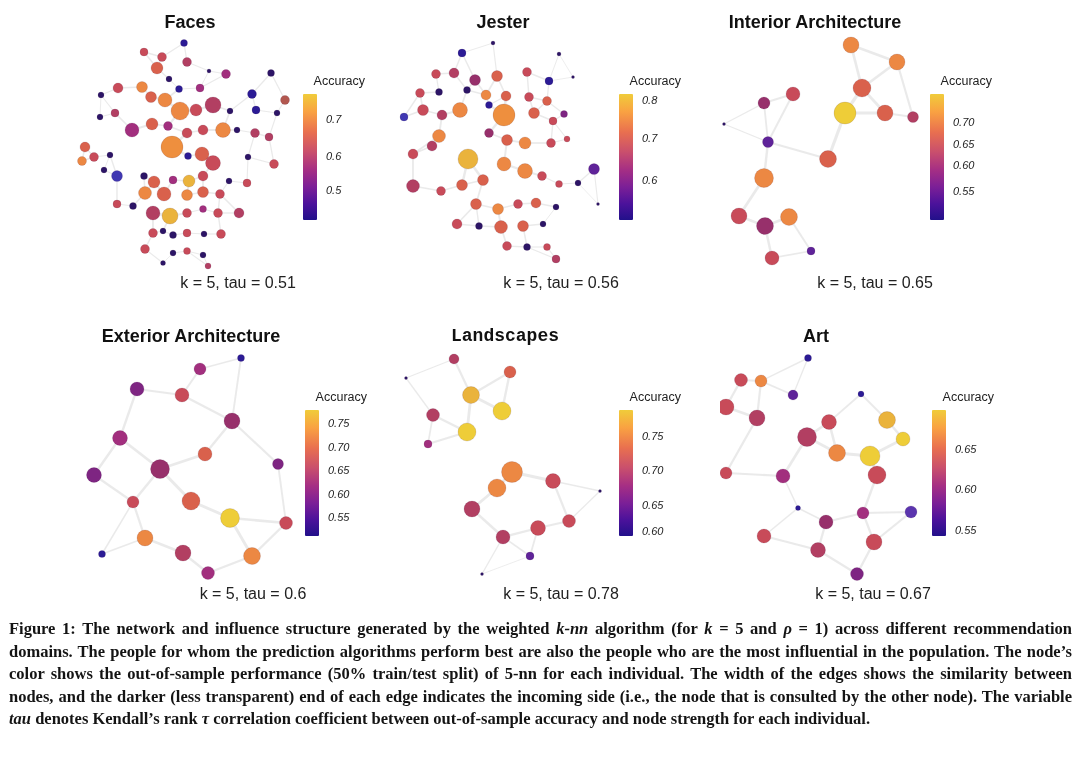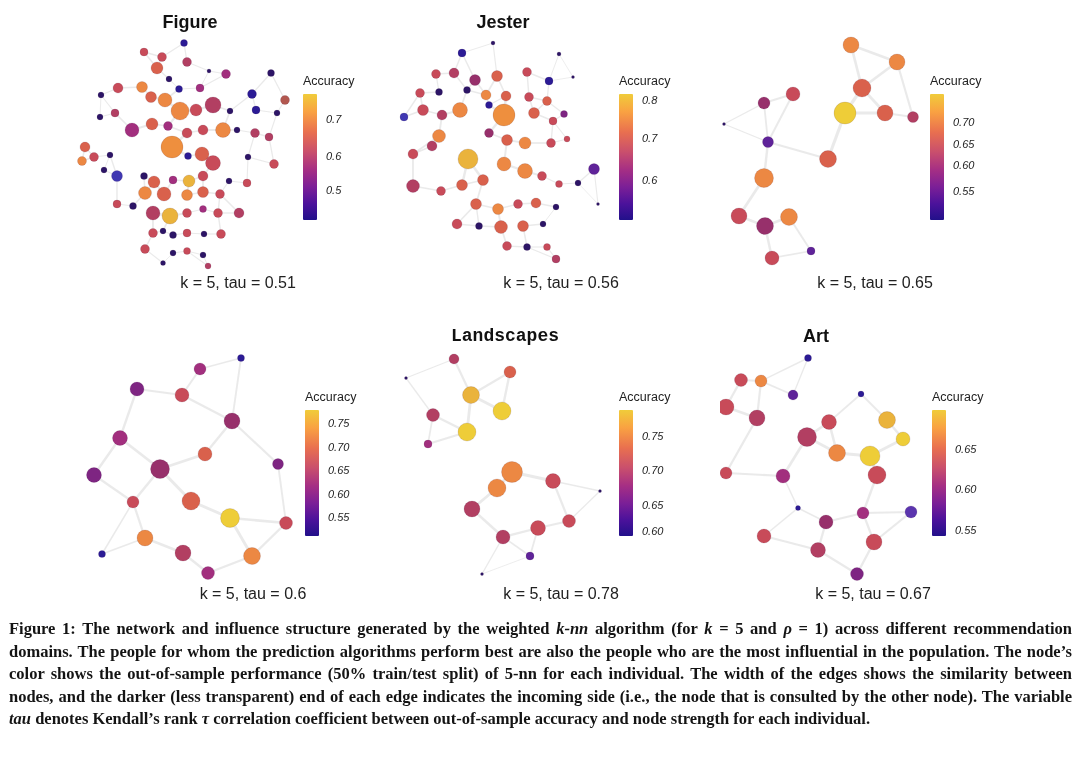--- a/index.html
+++ b/index.html
@@ -3,41 +3,41 @@
 <meta charset="utf-8">
 <style>
   html,body{margin:0;padding:0;background:#ffffff;}
   body{width:1080px;height:757px;overflow:hidden;font-family:"Liberation Sans",sans-serif;}
   .grid{display:flex;flex-wrap:wrap;width:1080px;}
   .panel{position:relative;width:360px;height:306px;}
   .ptitle{position:absolute;margin:0;transform:translateX(-50%);font-family:"Liberation Sans",sans-serif;
           font-size:18px;font-weight:bold;color:#111;white-space:nowrap;}
   .row1 .ptitle{top:12px;} .row2 .ptitle{top:20px;}
   .net{position:absolute;left:0;top:0;width:360px;height:306px;}
-  .legend{position:absolute;width:62px;}
+  .legend{position:absolute;width:62px;text-align:right;}
   .row1 .legend{top:74px;} .row2 .legend{top:84px;}
   .ltitle{font-size:12.5px;color:#222;margin-bottom:6px;white-space:nowrap;}
   .lbody{display:flex;}
   .cbar{width:14px;height:126px;border-radius:1px;
         background:linear-gradient(to bottom,#f0cc3a 0%,#f9a242 14%,#e9704f 30%,#c94f6d 46%,#a62f84 60%,#7b1f97 74%,#4c129b 87%,#22108a 100%);}
   .lticks{position:relative;width:44px;font-style:italic;}
   .lticks span{position:absolute;left:9px;font-size:11px;color:#222;white-space:nowrap;}
   .ktau{position:absolute;transform:translateX(-50%);font-size:16px;color:#222;white-space:nowrap;}
   .row1 .ktau{top:274px;} .row2 .ktau{top:279px;}
   .fig-caption{margin:6px 8px 0 9px;font-family:"Liberation Serif",serif;font-weight:bold;
                font-size:16.5px;line-height:22.5px;color:#141414;text-align:justify;}
   .fig-caption i{font-style:italic;}
 </style>
 </head>
 <body>
 
 <div class="grid">
 
   <section class="panel row1">
-    <h3 class="ptitle" style="left: 190px;">Figure</h3>
+    <h3 class="ptitle" style="left: 190px;">Faces</h3>
     <svg class="net" viewBox="0 0 360 306">
         <line x1="184" y1="43" x2="187" y2="62" stroke="#dcdcdc" stroke-opacity="0.6" stroke-width="1.28"></line>
         <line x1="184" y1="43" x2="162" y2="57" stroke="#dcdcdc" stroke-opacity="0.6" stroke-width="1.28"></line>
         <line x1="144" y1="52" x2="162" y2="57" stroke="#dcdcdc" stroke-opacity="0.6" stroke-width="1.36"></line>
         <line x1="144" y1="52" x2="157" y2="68" stroke="#dcdcdc" stroke-opacity="0.6" stroke-width="1.6"></line>
         <line x1="162" y1="57" x2="157" y2="68" stroke="#dcdcdc" stroke-opacity="0.6" stroke-width="1.68"></line>
         <line x1="187" y1="62" x2="209" y2="71" stroke="#dcdcdc" stroke-opacity="0.6" stroke-width="1.04"></line>
         <line x1="209" y1="71" x2="226" y2="74" stroke="#dcdcdc" stroke-opacity="0.6" stroke-width="1.04"></line>
         <line x1="209" y1="71" x2="200" y2="88" stroke="#dcdcdc" stroke-opacity="0.6" stroke-width="0.96"></line>
         <line x1="157" y1="68" x2="169" y2="79" stroke="#dcdcdc" stroke-opacity="0.6" stroke-width="1.44"></line>
@@ -372,20 +372,21 @@
             <span style="top: 0.3px;">0.8</span>
             <span style="top: 38.1px;">0.7</span>
             <span style="top: 79.68px;">0.6</span>
           </div>
       </div>
     </div>
     <div class="ktau" style="left: 201px;">k = 5,  tau = 0.56</div>
   </section>
 
   <section class="panel row1">
+    <h3 class="ptitle" style="left: 95px;">Interior Architecture</h3>
     <svg class="net" viewBox="0 0 360 306">
         <line x1="131" y1="45" x2="142" y2="88" stroke="#dcdcdc" stroke-opacity="0.6" stroke-width="2.72"></line>
         <line x1="131" y1="45" x2="177" y2="62" stroke="#dcdcdc" stroke-opacity="0.6" stroke-width="2.56"></line>
         <line x1="177" y1="62" x2="142" y2="88" stroke="#dcdcdc" stroke-opacity="0.6" stroke-width="2.72"></line>
         <line x1="142" y1="88" x2="125" y2="113" stroke="#dcdcdc" stroke-opacity="0.6" stroke-width="3.2"></line>
         <line x1="142" y1="88" x2="165" y2="113" stroke="#dcdcdc" stroke-opacity="0.6" stroke-width="2.72"></line>
         <line x1="73" y1="94" x2="44" y2="103" stroke="#dcdcdc" stroke-opacity="0.6" stroke-width="2.08"></line>
         <line x1="73" y1="94" x2="48" y2="142" stroke="#dcdcdc" stroke-opacity="0.6" stroke-width="2"></line>
         <line x1="44" y1="103" x2="48" y2="142" stroke="#dcdcdc" stroke-opacity="0.6" stroke-width="1.84"></line>
         <line x1="125" y1="113" x2="165" y2="113" stroke="#dcdcdc" stroke-opacity="0.6" stroke-width="3.04"></line>
@@ -429,20 +430,21 @@
             <span style="top: 44.4px;">0.65</span>
             <span style="top: 64.56px;">0.60</span>
             <span style="top: 91.02px;">0.55</span>
           </div>
       </div>
     </div>
     <div class="ktau" style="left: 155px;">k = 5,  tau = 0.65</div>
   </section>
 
   <section class="panel row2">
+    <h3 class="ptitle" style="left: 191px;">Exterior Architecture</h3>
     <svg class="net" viewBox="0 0 360 306">
         <line x1="200" y1="63" x2="182" y2="89" stroke="#dcdcdc" stroke-opacity="0.6" stroke-width="2.08"></line>
         <line x1="200" y1="63" x2="241" y2="52" stroke="#dcdcdc" stroke-opacity="0.6" stroke-width="1.52"></line>
         <line x1="241" y1="52" x2="232" y2="115" stroke="#dcdcdc" stroke-opacity="0.6" stroke-width="1.84"></line>
         <line x1="137" y1="83" x2="182" y2="89" stroke="#dcdcdc" stroke-opacity="0.6" stroke-width="2.24"></line>
         <line x1="137" y1="83" x2="120" y2="132" stroke="#dcdcdc" stroke-opacity="0.6" stroke-width="2.32"></line>
         <line x1="232" y1="115" x2="205" y2="148" stroke="#dcdcdc" stroke-opacity="0.6" stroke-width="2.4"></line>
         <line x1="182" y1="89" x2="232" y2="115" stroke="#dcdcdc" stroke-opacity="0.6" stroke-width="2.4"></line>
         <line x1="120" y1="132" x2="94" y2="169" stroke="#dcdcdc" stroke-opacity="0.6" stroke-width="2.4"></line>
         <line x1="120" y1="132" x2="160" y2="163" stroke="#dcdcdc" stroke-opacity="0.6" stroke-width="2.72"></line>

